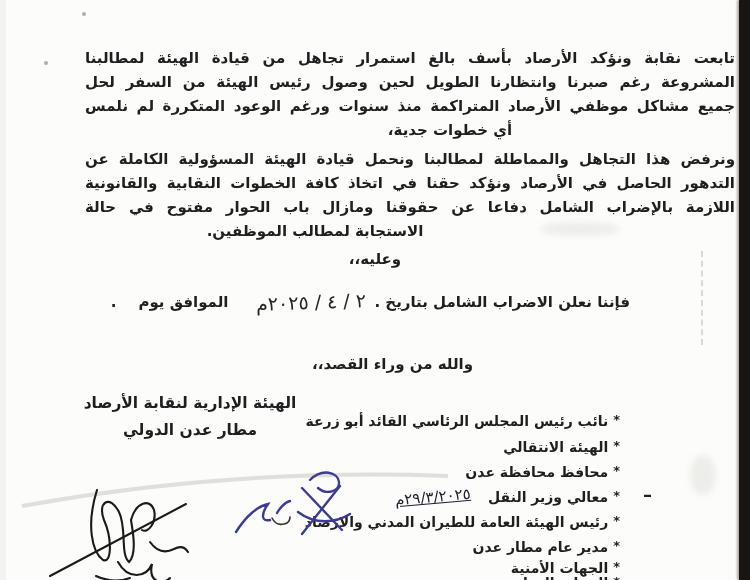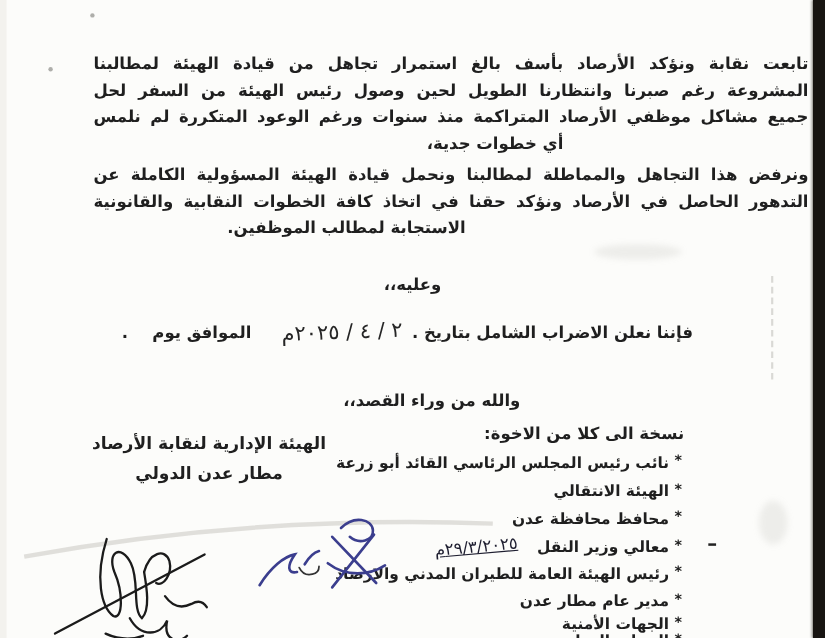--- a/index.html
+++ b/index.html
@@ -66,35 +66,35 @@
   <div class="para p1">
     <div class="jline">تابعت نقابة ونؤكد الأرصاد بأسف بالغ استمرار تجاهل من قيادة الهيئة لمطالبنا</div>
     <div class="jline">المشروعة رغم صبرنا وانتظارنا الطويل لحين وصول رئيس الهيئة من السفر لحل</div>
     <div class="jline">جميع مشاكل موظفي الأرصاد المتراكمة منذ سنوات ورغم الوعود المتكررة لم نلمس</div>
     <div class="cline shift-right">أي خطوات جدية،</div>
   </div>
 
   <div class="para p2">
     <div class="jline">ونرفض هذا التجاهل والمماطلة لمطالبنا ونحمل قيادة الهيئة المسؤولية الكاملة عن</div>
     <div class="jline">التدهور الحاصل في الأرصاد ونؤكد حقنا في اتخاذ كافة الخطوات النقابية والقانونية</div>
+    <div class="jline">اللازمة بالإضراب الشامل دفاعا عن حقوقنا ومازال باب الحوار مفتوح في حالة</div>
     <div class="cline shift-left">الاستجابة لمطالب الموظفين.</div>
   </div>
 
   <div class="transition-word">وعليه،،</div>
 
   <div class="declaration">
     <span>فإننا نعلن الاضراب الشامل بتاريخ .</span>
     <span class="hand-date">٢ / ٤ / ٢٠٢٥م</span>
     <span class="follow">الموافق يوم</span>
     <span class="blank-dot">.</span>
   </div>
 
   <div class="closing-phrase">والله من وراء القصد،،</div>
 
-  <div class="copies-heading">نسخة الى كلا من الاخوة:</div>
 
   <div class="copy-item" style="top:410px;">
     <span class="blt">*</span><span>نائب رئيس المجلس الرئاسي القائد أبو زرعة</span>
   </div>
   <div class="copy-item" style="top:436px;">
     <span class="blt">*</span><span>الهيئة الانتقالي</span>
   </div>
   <div class="copy-item" style="top:461px;">
     <span class="blt">*</span><span>محافظ محافظة عدن</span>
   </div>

